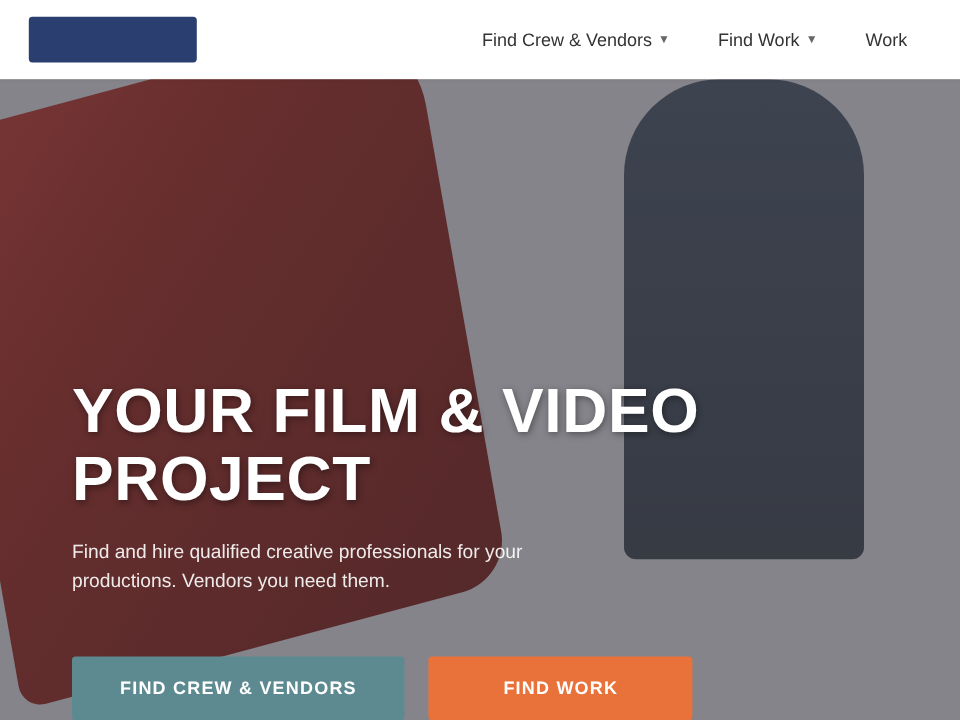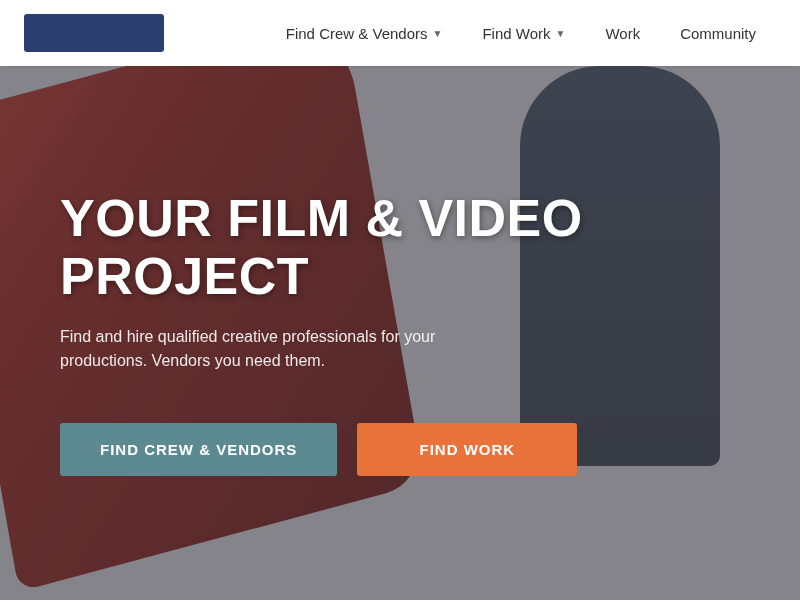--- a/index.html
+++ b/index.html
@@ -90,22 +90,22 @@
 
     
     .hero-content {
       position: absolute;
       top: 66px;
       left: 0;
       right: 0;
       bottom: 0;
       display: flex;
       flex-direction: column;
-      justify-content: center;
-      padding: 12px 60px;
+      justify-content: flex-end;
+      padding: 0 60px;
     }
 
     .hero-title {
       font-size: 52px;
       font-weight: 900;
       color: #fff;
       line-height: 1.1;
       text-transform: uppercase;
       max-width: 560px;
       margin-bottom: 20px;
@@ -165,23 +165,20 @@
       <span>Find Crew &amp; Vendors</span>
       <span class="chevron">▼</span>
     </div>
     <div class="nav-item">
       <span>Find Work</span>
       <span class="chevron">▼</span>
     </div>
     <div class="nav-item">
       <span>Work</span>
     </div>
-    <div class="nav-item">
-      <span>Community</span>
-    </div>
   </div>
 </nav>
 
 <div class="hero-content">
   <h1 class="hero-title">
     <span>YOUR FILM &amp; VIDEO PROJECT</span><br>
   </h1>
   <p class="hero-subtitle">Find and hire qualified creative professionals for your productions. Vendors you need them.</p>
   <div class="hero-buttons">
     <button class="btn btn-teal">FIND CREW &amp; VENDORS</button>

